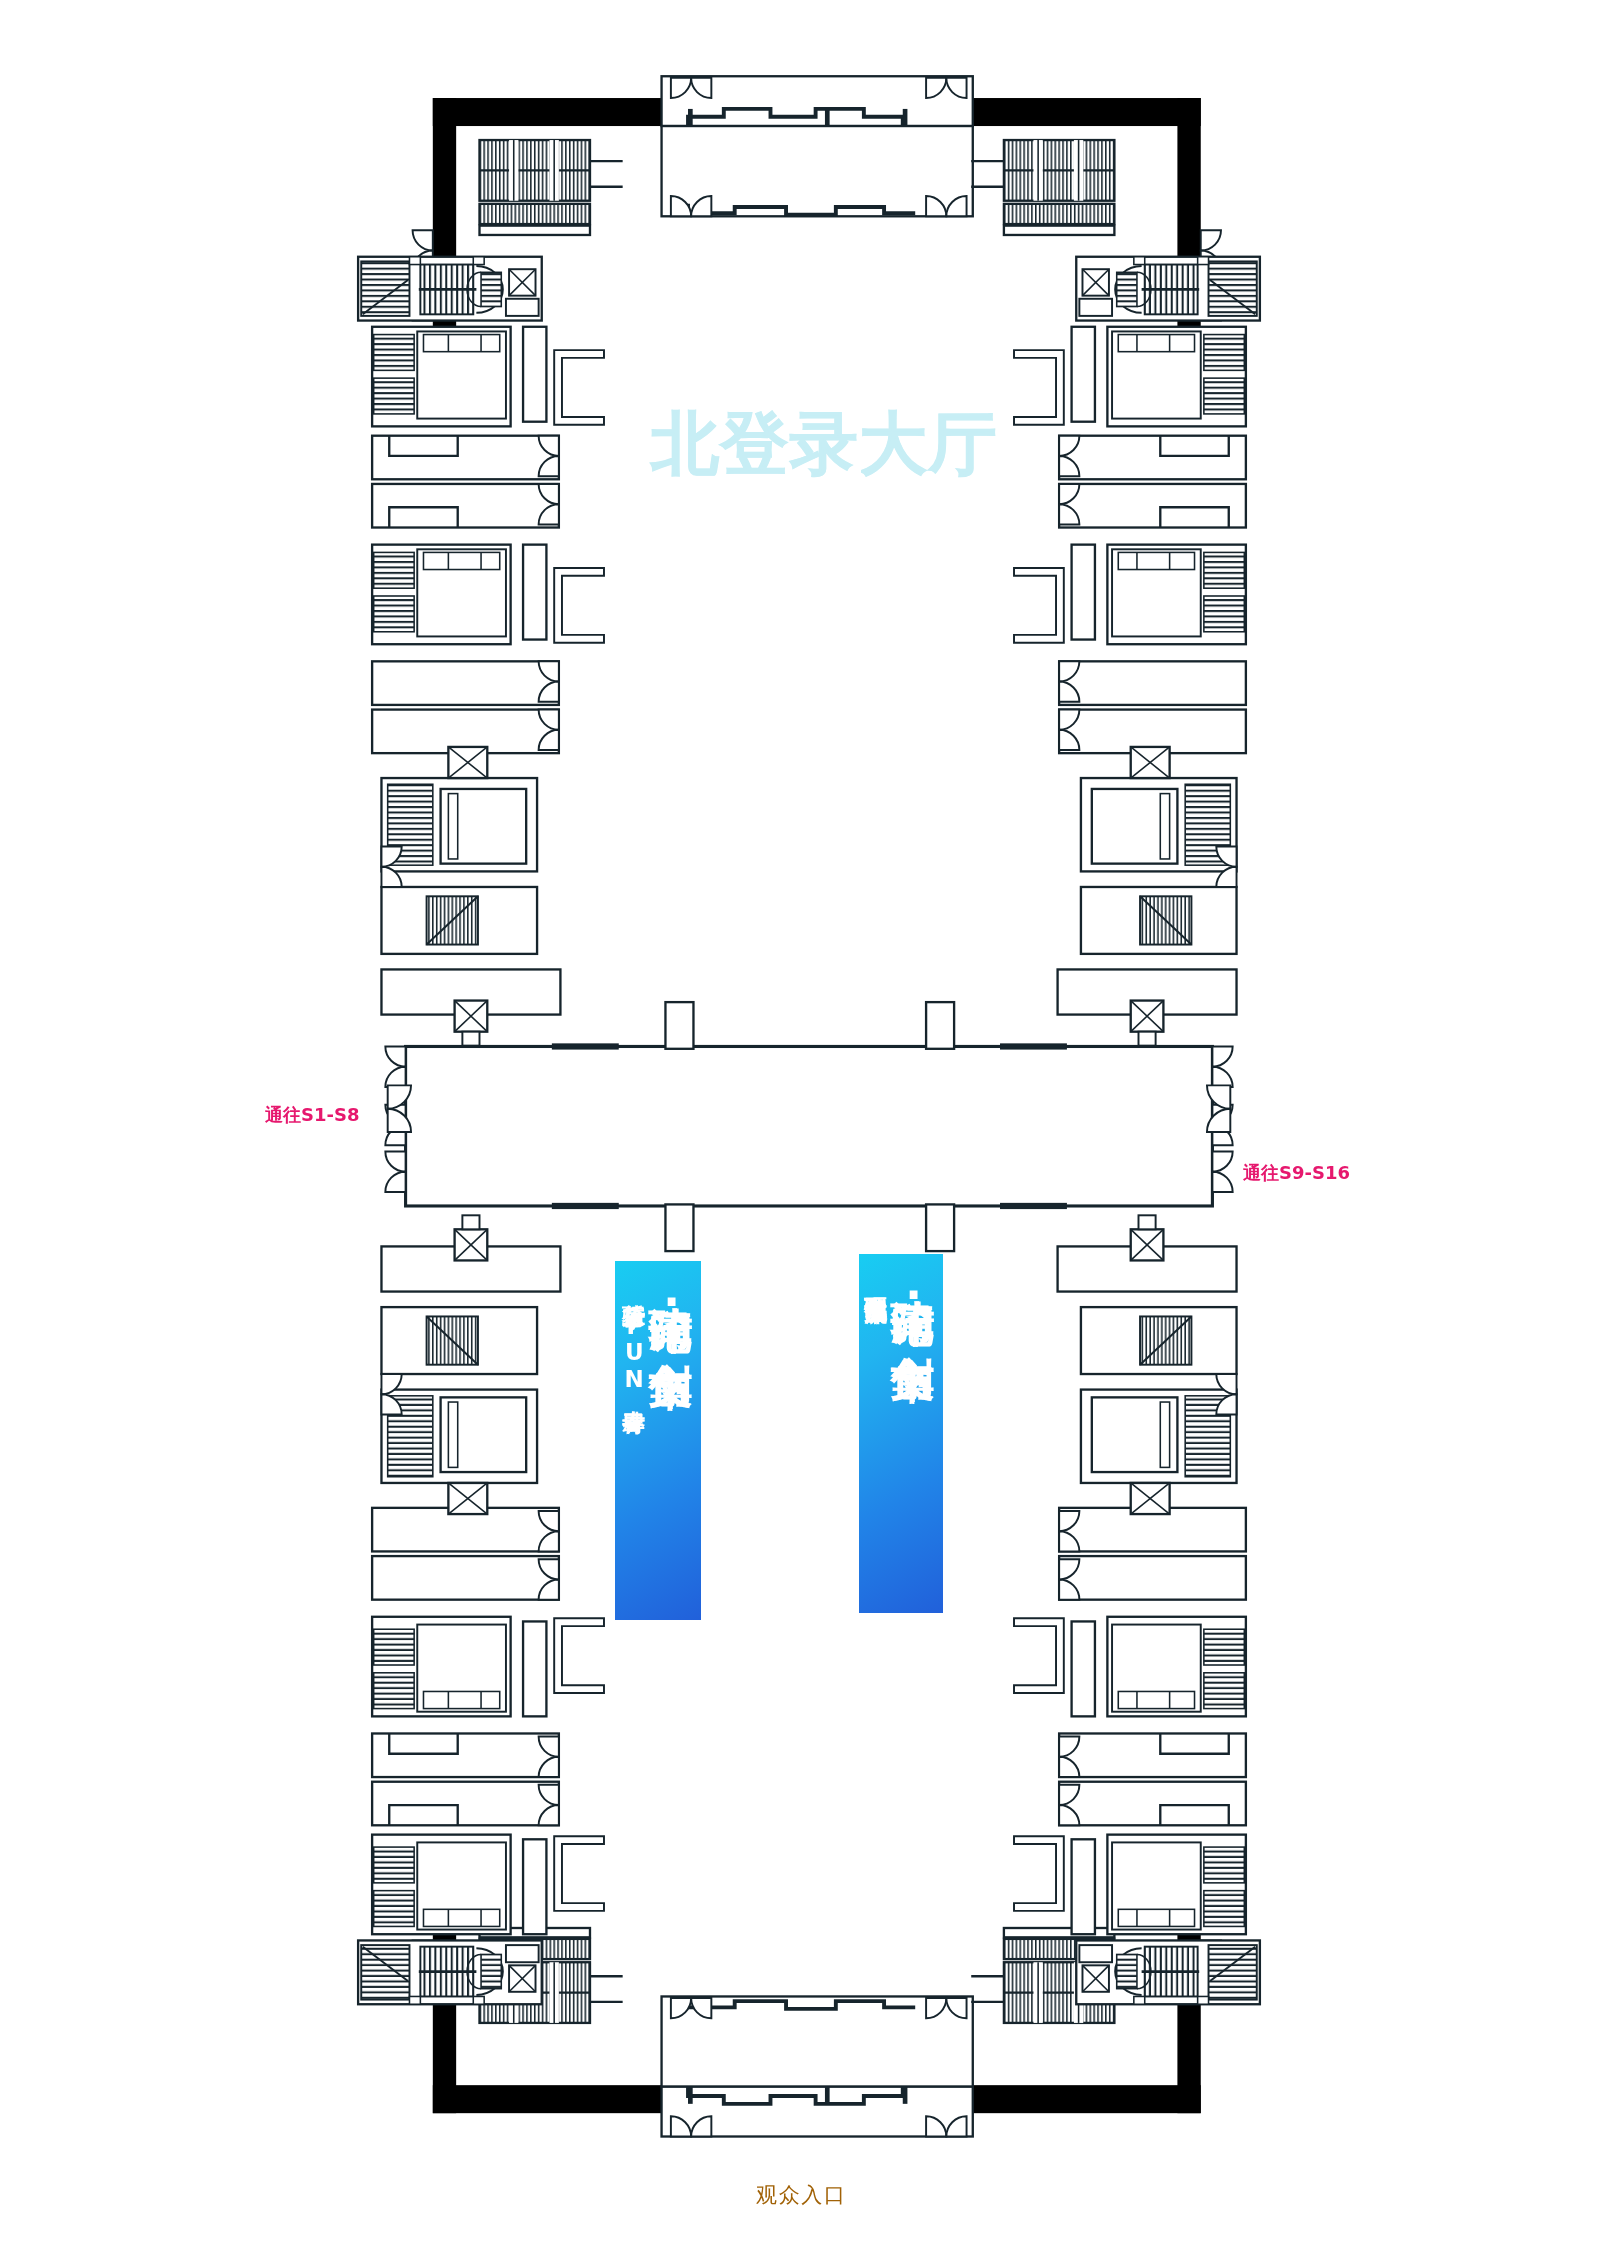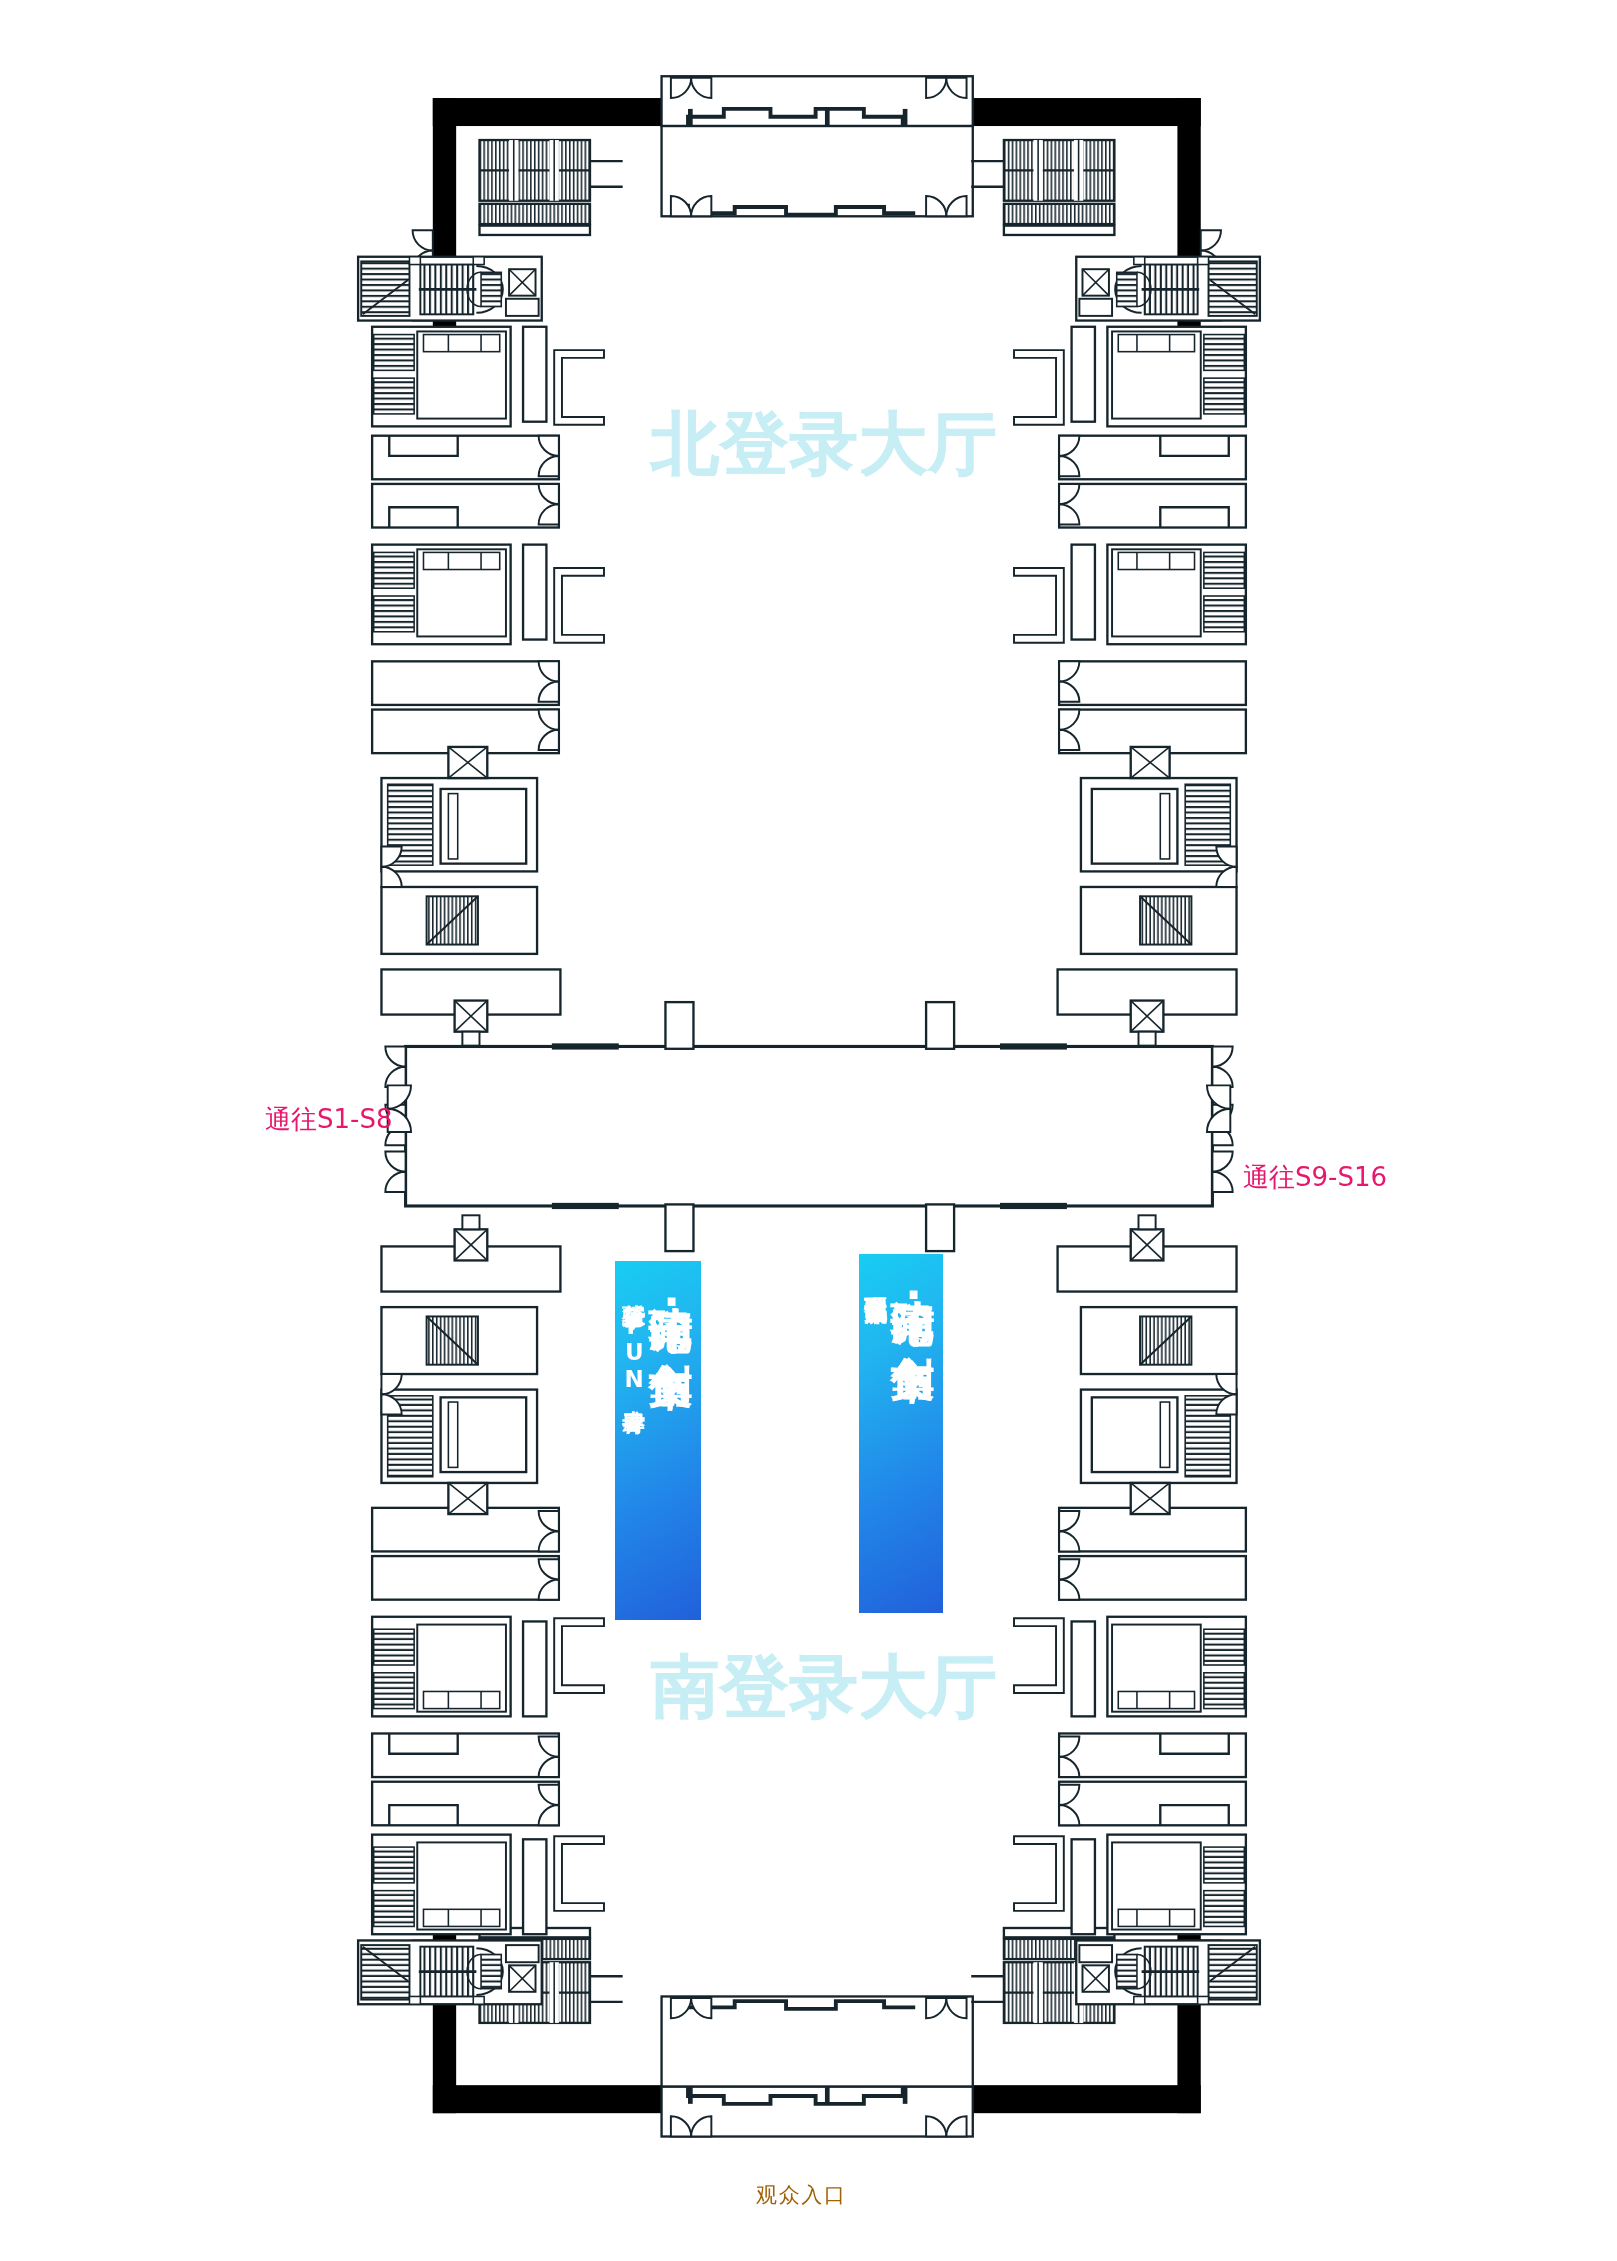--- a/index.html
+++ b/index.html
@@ -18,23 +18,23 @@
     line-height:1;
     -webkit-text-stroke:0.8px #c7eef5;
   }
   #hall-north{left:651px;top:410px;font-size:68px;}
   #hall-south{left:651px;top:1653px;font-size:68px;}
 
   
   .way-label{
     position:absolute;
     font-family:"DejaVu Sans","Liberation Sans",sans-serif;
-    font-weight:normal;
+    font-weight:bold;
     color:#e6186e;
-    font-size:26px;
+    font-size:18px;
     white-space:nowrap;
     line-height:1;
   }
   #way-left{left:265px;top:1106px;}
   #way-right{left:1243px;top:1164px;}
 
   
   #entrance-caption{
     position:absolute;left:756px;top:2181px;
     font-family:Liberation Sans, sans-serif;
@@ -578,21 +578,20 @@
       <path d="M498 1455 L498 1425 A30 30 0 0 1 528 1455 Z" fill="#ffffff" stroke="#16242c" stroke-width="2.5"></path>
     </g>
     <g>
       <path d="M1581 1395 L1581 1425 A30 30 0 0 1 1551 1395 Z" fill="#ffffff" stroke="#16242c" stroke-width="2.5"></path>
       <path d="M1581 1455 L1581 1425 A30 30 0 0 0 1551 1455 Z" fill="#ffffff" stroke="#16242c" stroke-width="2.5"></path>
     </g>
   </svg>
 
   <div class="hall-label" id="hall-north">北登录大厅</div>
 
-  <div class="hall-label" id="hall-south">南登录大厅</div>
 
   <div class="way-label" id="way-left">通往S1-S8</div>
 
   <div class="way-label" id="way-right">通往S9-S16</div>
 
   <div id="entrance-caption">观众入口</div>
 
   <div class="banner" id="banner-left">
     <div class="col title">津骑印记·文创市集</div>
     <div class="col sub">乐享骑行 FUN肆青春</div>

